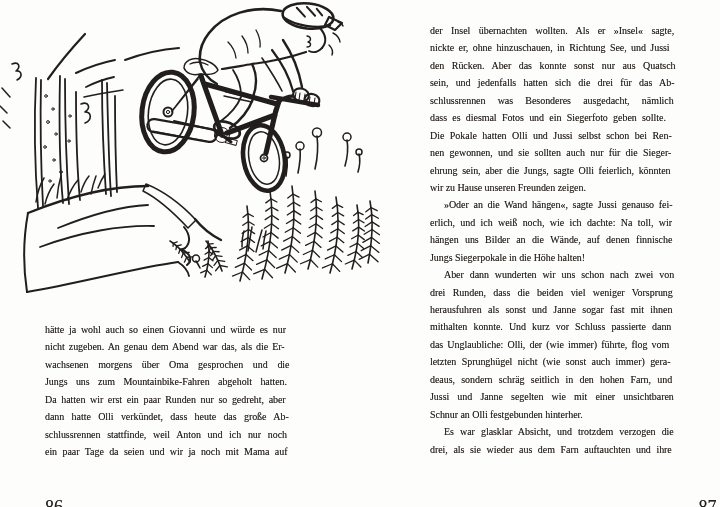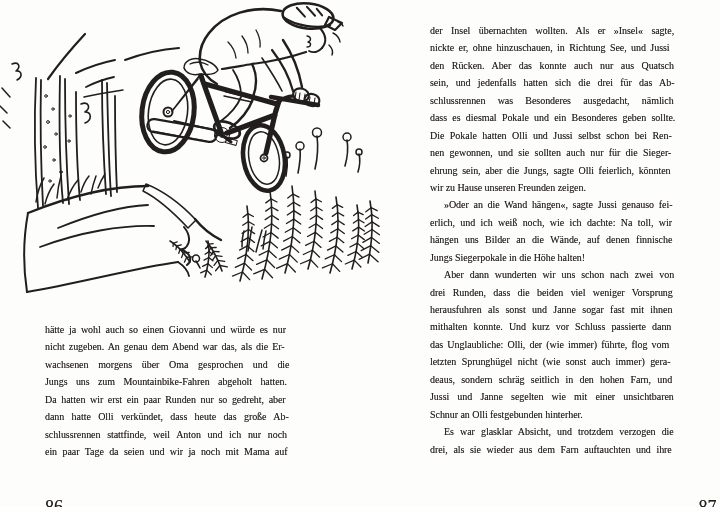--- a/index.html
+++ b/index.html
@@ -330,24 +330,24 @@
         <div class="line"><span style="word-spacing: 4.23884px;">schlussrennen stattfinde, weil Anton und ich nur noch</span></div>
         <div class="line"><span style="word-spacing: 2.94176px;">ein paar Tage da seien und wir ja noch mit Mama auf</span></div>
       </div>
     <div class="pagenum pl">86</div>
   </div>
 
   <div>
     <div class="textcol right">
         <div class="line"><span style="word-spacing: 6.01116px;">der Insel übernachten wollten. Als er »Insel« sagte,</span></div>
         <div class="line"><span style="word-spacing: 1.98438px;">nickte er, ohne hinzuschauen, in Richtung See, und Jussi</span></div>
-        <div class="line"><span style="word-spacing: 5.06641px;">den Rücken. Aber das konnte auch nur aus Quatsch</span></div>
+        <div class="line"><span style="word-spacing: 5.06641px;">den Rücken. Aber das konnte sonst nur aus Quatsch</span></div>
         <div class="line"><span style="word-spacing: 4.86632px;">sein, und jedenfalls hatten sich die drei für das Ab-</span></div>
         <div class="line"><span style="word-spacing: 9.79688px;">schlussrennen was Besonderes ausgedacht, nämlich</span></div>
-        <div class="line"><span style="word-spacing: 2.8418px;">dass es diesmal Pokale und ein Besonderes geben sollte.</span></div>
+        <div class="line"><span style="word-spacing: 2.8418px;">dass es diesmal Fotos und ein Siegerfoto geben sollte.</span></div>
         <div class="line"><span style="word-spacing: 3.11458px;">Die Pokale hatten Olli und Jussi selbst schon bei Ren-</span></div>
         <div class="line"><span style="word-spacing: 2.88542px; text-align: center;">nen gewonnen, und sie sollten auch nur für die Sieger-</span></div>
         <div class="line"><span style="word-spacing: 2.27344px;">ehrung sein, aber die Jungs, sagte Olli feierlich, könnten</span></div>
         <div class="line para-end"><span>wir zu Hause unseren Freunden zeigen.</span></div>
         <div class="line indent"><span style="word-spacing: 2.30859px;">»Oder an die Wand hängen«, sagte Jussi genauso fei-</span></div>
         <div class="line"><span style="word-spacing: 2.94687px;">erlich, und ich weiß noch, wie ich dachte: Na toll, wir</span></div>
         <div class="line"><span style="word-spacing: 3.93945px;">hängen uns Bilder an die Wände, auf denen finnische</span></div>
         <div class="line para-end"><span>Jungs Siegerpokale in die Höhe halten!</span></div>
         <div class="line indent"><span style="word-spacing: 3.43555px;">Aber dann wunderten wir uns schon nach zwei von</span></div>
         <div class="line"><span style="word-spacing: 4.86607px;">drei Runden, dass die beiden viel weniger Vorsprung</span></div>

